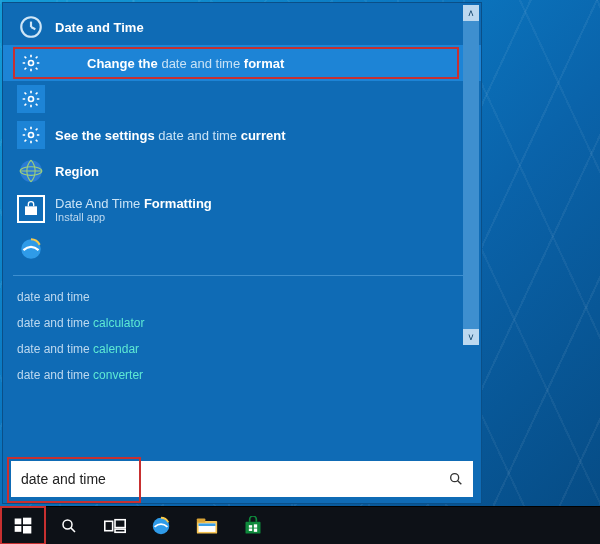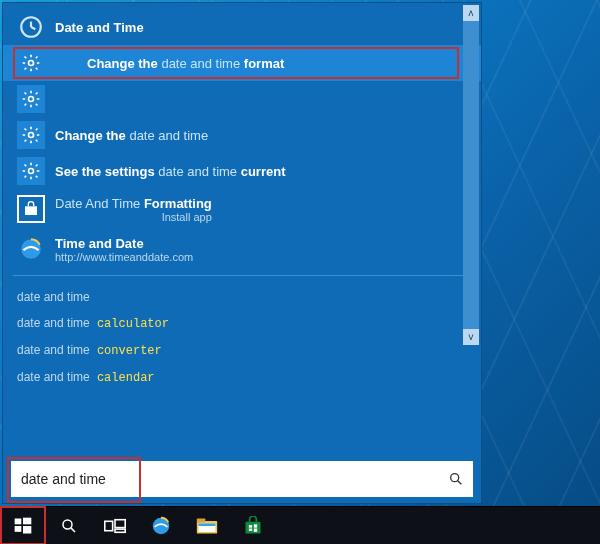--- a/index.html
+++ b/index.html
@@ -53,33 +53,33 @@
     min-height:36px;
     font-size:13px;
     cursor:pointer;
     position:relative;
   }
   .item.tall { min-height:40px; }
   .item .ico { width:28px; height:28px; flex:0 0 28px; display:flex; align-items:center; justify-content:center; }
   .item .txt { white-space:nowrap; }
   .item .bold { font-weight:600; color:#ffffff; }
   .item .dim  { color:#c9e3f6; }
-  .item .sub  { display:block; font-size:11px; color:#bcd8ef;text-align:right; }
+  .item .sub  { display:block; font-size:11px; color:#bcd8ef; }
 
   .item.selected { background:#1d84d6;gap:42px; }
   .item.selected::before {
     content:""; position:absolute; left:10px; top:2px; right:22px; bottom:2px;
     border:2px solid #c73030; pointer-events:none;
   }
 
   .sep { height:1px; background:#3e8fcf; margin:6px 10px; }
 
   .suggestions { padding:2px 0; }
   .sug { padding:6px 14px; font-size:12px; color:#bcd8ef; cursor:pointer; }
-  .sug .hl { color:#fde047;font-family:Liberation Mono, monospace; }
+  .sug .hl { color:#5eead4; }
 
   .searchbar {
     flex:0 0 36px;
     margin:2px 8px 6px 8px;
     background:#ffffff;
     display:flex; align-items:center;
     position:relative;
   }
   .searchbar::before {
     content:""; position:absolute; left:-4px; top:-4px; width:130px; height:42px;
@@ -151,61 +151,59 @@
         </div>
         <div class="item">
           <div class="ico">
             <div style="width:28px;height:28px;background:#1d84d6;display:flex;align-items:center;justify-content:center">
               <svg width="20" height="20" viewBox="0 0 24 24" fill="none" stroke="#fff" stroke-width="2">
                 <circle cx="12" cy="12" r="3"></circle>
                 <path d="M12 2v3M12 19v3M4.2 4.2l2.1 2.1M17.7 17.7l2.1 2.1M2 12h3M19 12h3M4.2 19.8l2.1-2.1M17.7 6.3l2.1-2.1"></path>
               </svg>
             </div>
           </div>
-          <div class="txt"><span class="bold">Change the </span><span class="dim">date and time</span></div>
-        </div>
-        <div class="item">
-          <div class="ico">
-            <div style="width:28px;height:28px;background:#1d84d6;display:flex;align-items:center;justify-content:center">
-              <svg width="20" height="20" viewBox="0 0 24 24" fill="none" stroke="#fff" stroke-width="2">
-                <circle cx="12" cy="12" r="3"></circle>
-                <path d="M12 2v3M12 19v3M4.2 4.2l2.1 2.1M17.7 17.7l2.1 2.1M2 12h3M19 12h3M4.2 19.8l2.1-2.1M17.7 6.3l2.1-2.1"></path>
-              </svg>
-            </div>
-          </div>
           <div class="txt"><span class="bold">See the settings </span><span class="dim">date and time </span><span class="bold">current</span></div>
+        </div>
+        <div class="item">
+          <div class="ico">
+            <svg width="26" height="26" viewBox="0 0 24 24">
+              <circle cx="12" cy="12" r="10" fill="#2a7bd4"></circle>
+              <path d="M2 12h20M12 2a15 15 0 0 1 0 20M12 2a15 15 0 0 0 0 20" stroke="#9fd07a" stroke-width="1" fill="none"></path>
+              <ellipse cx="12" cy="12" rx="10" ry="4" fill="none" stroke="#9fd07a" stroke-width="1"></ellipse>
+            </svg>
+          </div>
+          <div class="txt"><span class="bold">Region</span></div>
         </div>
         <div class="item tall">
           <div class="ico">
             <div style="width:28px;height:28px;border:2px solid #fff;display:flex;align-items:center;justify-content:center">
               <svg width="16" height="16" viewBox="0 0 24 24" fill="#fff">
                 <rect x="3" y="8" width="18" height="13"></rect>
                 <path d="M8 8V5a4 4 0 0 1 8 0v3" stroke="#fff" fill="none" stroke-width="2"></path>
               </svg>
             </div>
           </div>
           <div class="txt"><span class="dim">Date And Time </span><span class="bold">Formatting</span><span class="sub">Install app</span></div>
         </div>
         <div class="item tall">
           <div class="ico">
             <svg width="26" height="26" viewBox="0 0 24 24">
               <circle cx="12" cy="12" r="9" fill="#2f9be8"></circle>
               <path d="M5 13 Q12 7 19 13" stroke="#fff" stroke-width="2" fill="none"></path>
               <path d="M12 3 A9 9 0 0 1 20 8" stroke="#f7c94b" stroke-width="2" fill="none"></path>
             </svg>
           </div>
-          <div class="txt"><span class="bold">Time and Date</span><span class="sub">http://www.timeanddate.com</span></div>
         </div>
       </div>
     <div class="sep"></div>
     <div class="suggestions" id="sugs-host">
         <div class="sug"><span class="dim">date and time</span></div>
         <div class="sug"><span class="dim">date and time</span><span class="hl"> calculator</span></div>
+        <div class="sug"><span class="dim">date and time</span><span class="hl"> calendar</span></div>
         <div class="sug"><span class="dim">date and time</span><span class="hl"> converter</span></div>
-        <div class="sug"><span class="dim">date and time</span><span class="hl"> calendar</span></div>
       </div>
 
     <div class="scrollbar">
       <div class="up">˄</div>
       <div class="down">˅</div>
     </div>
   </div>
 
   <div class="searchbar">
     <input type="text" value="date and time" style="">

